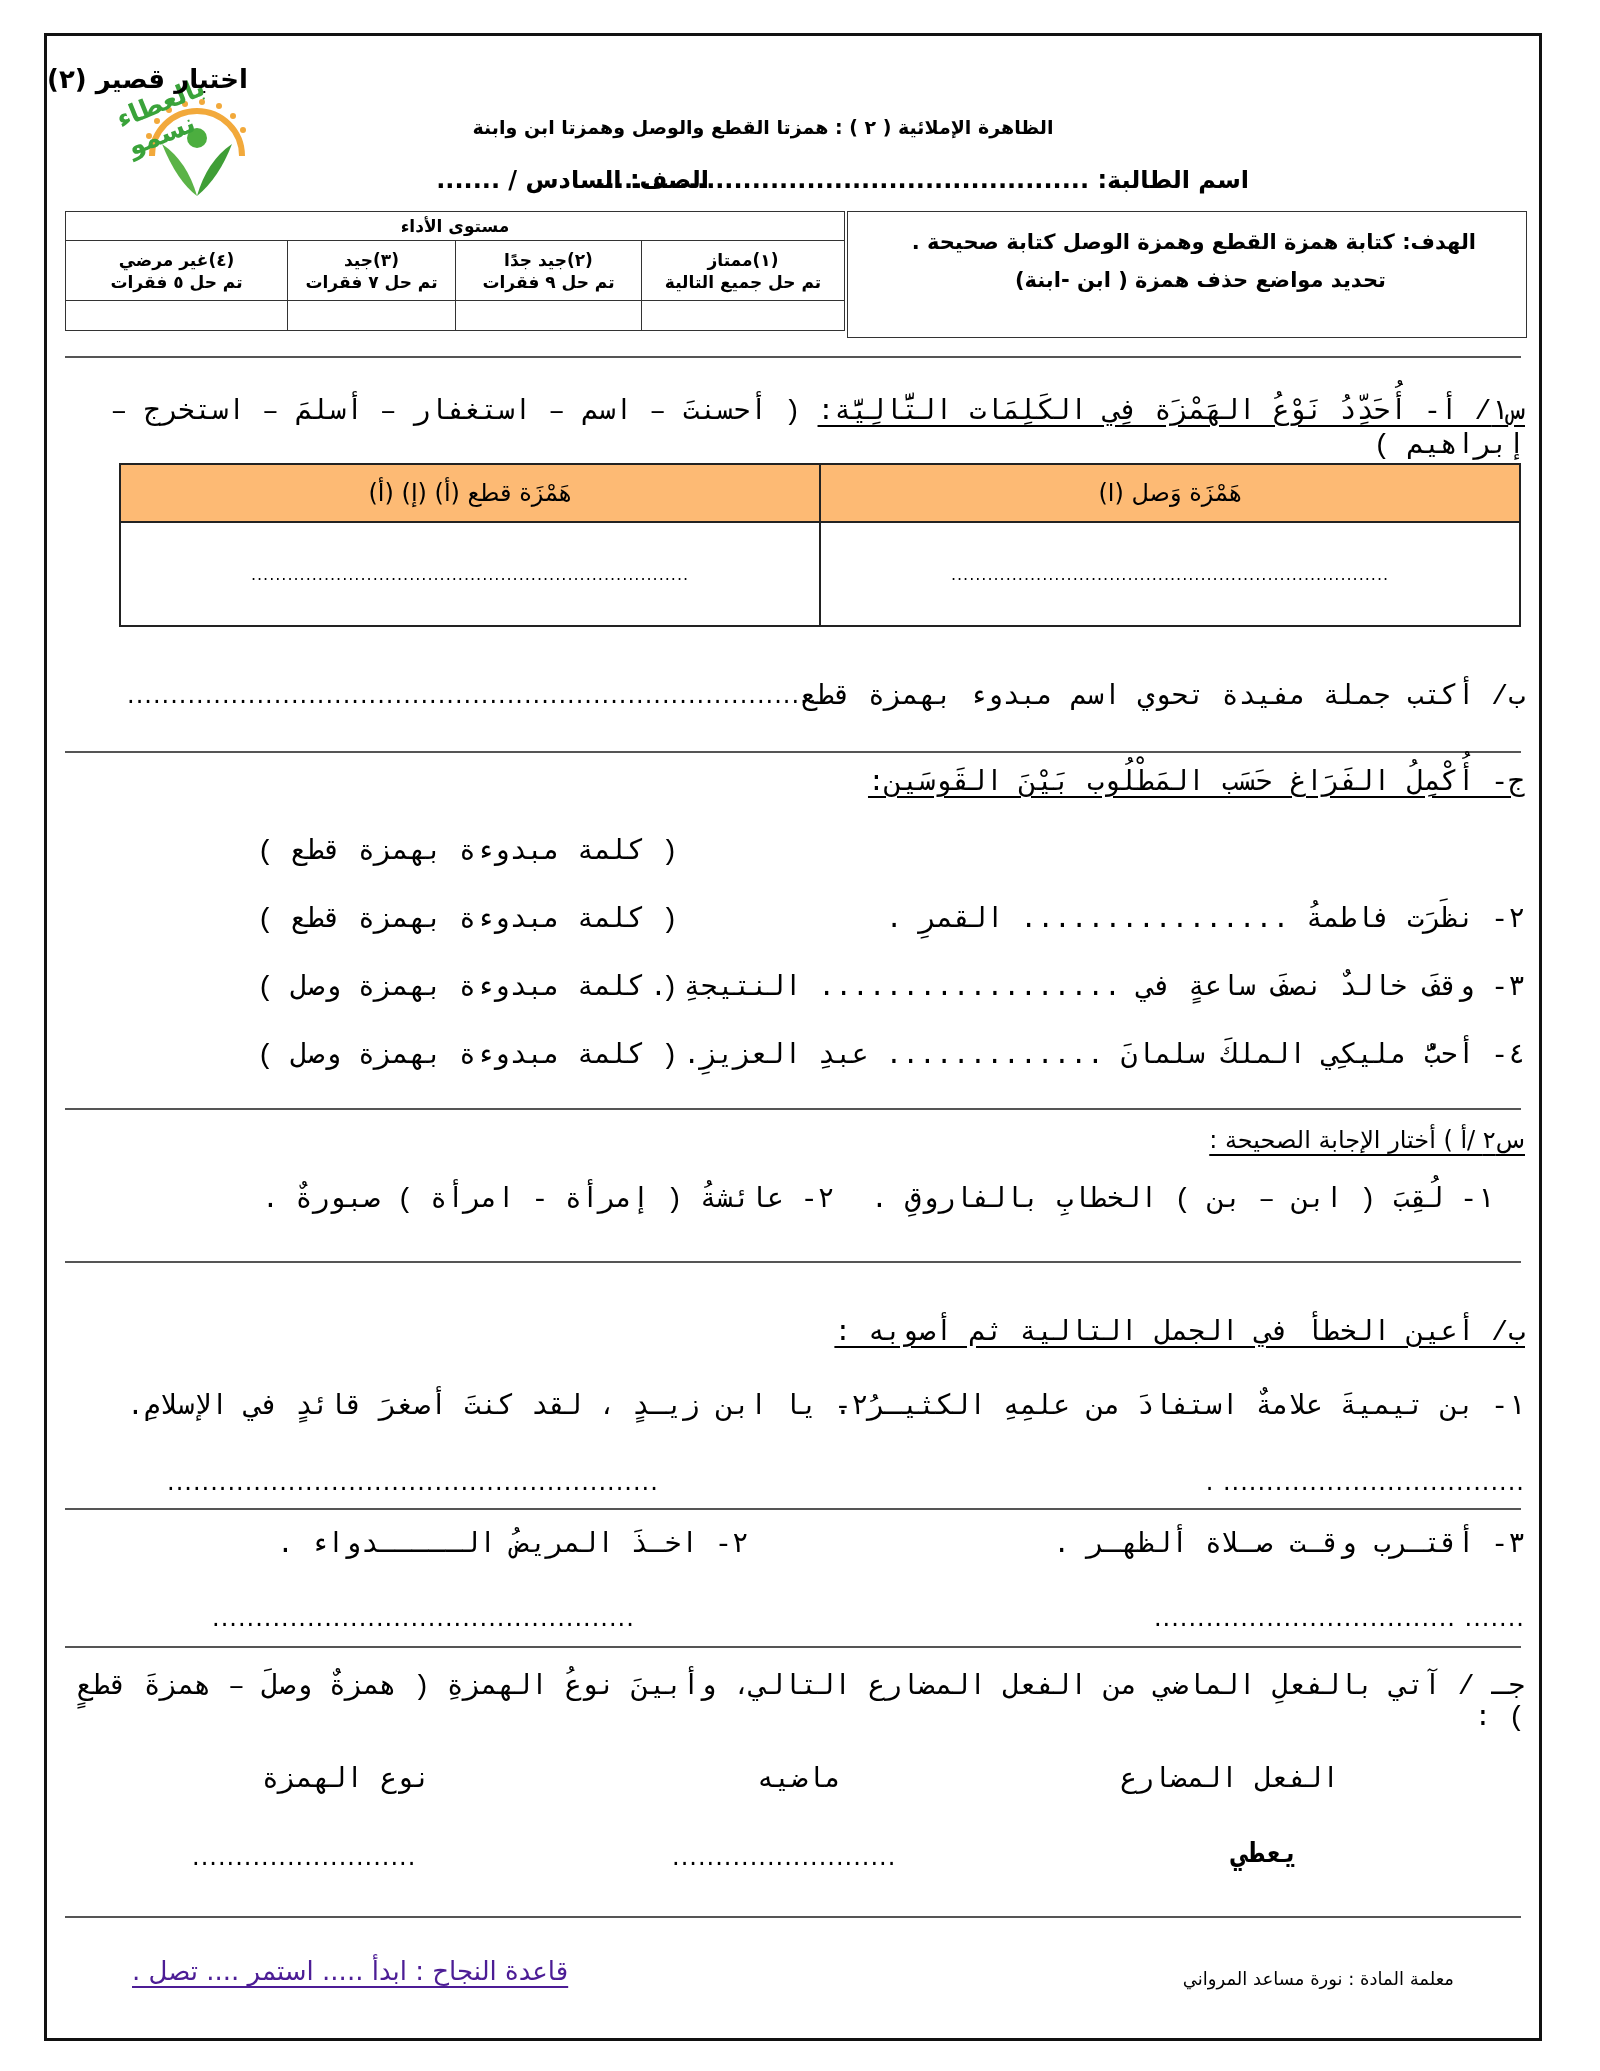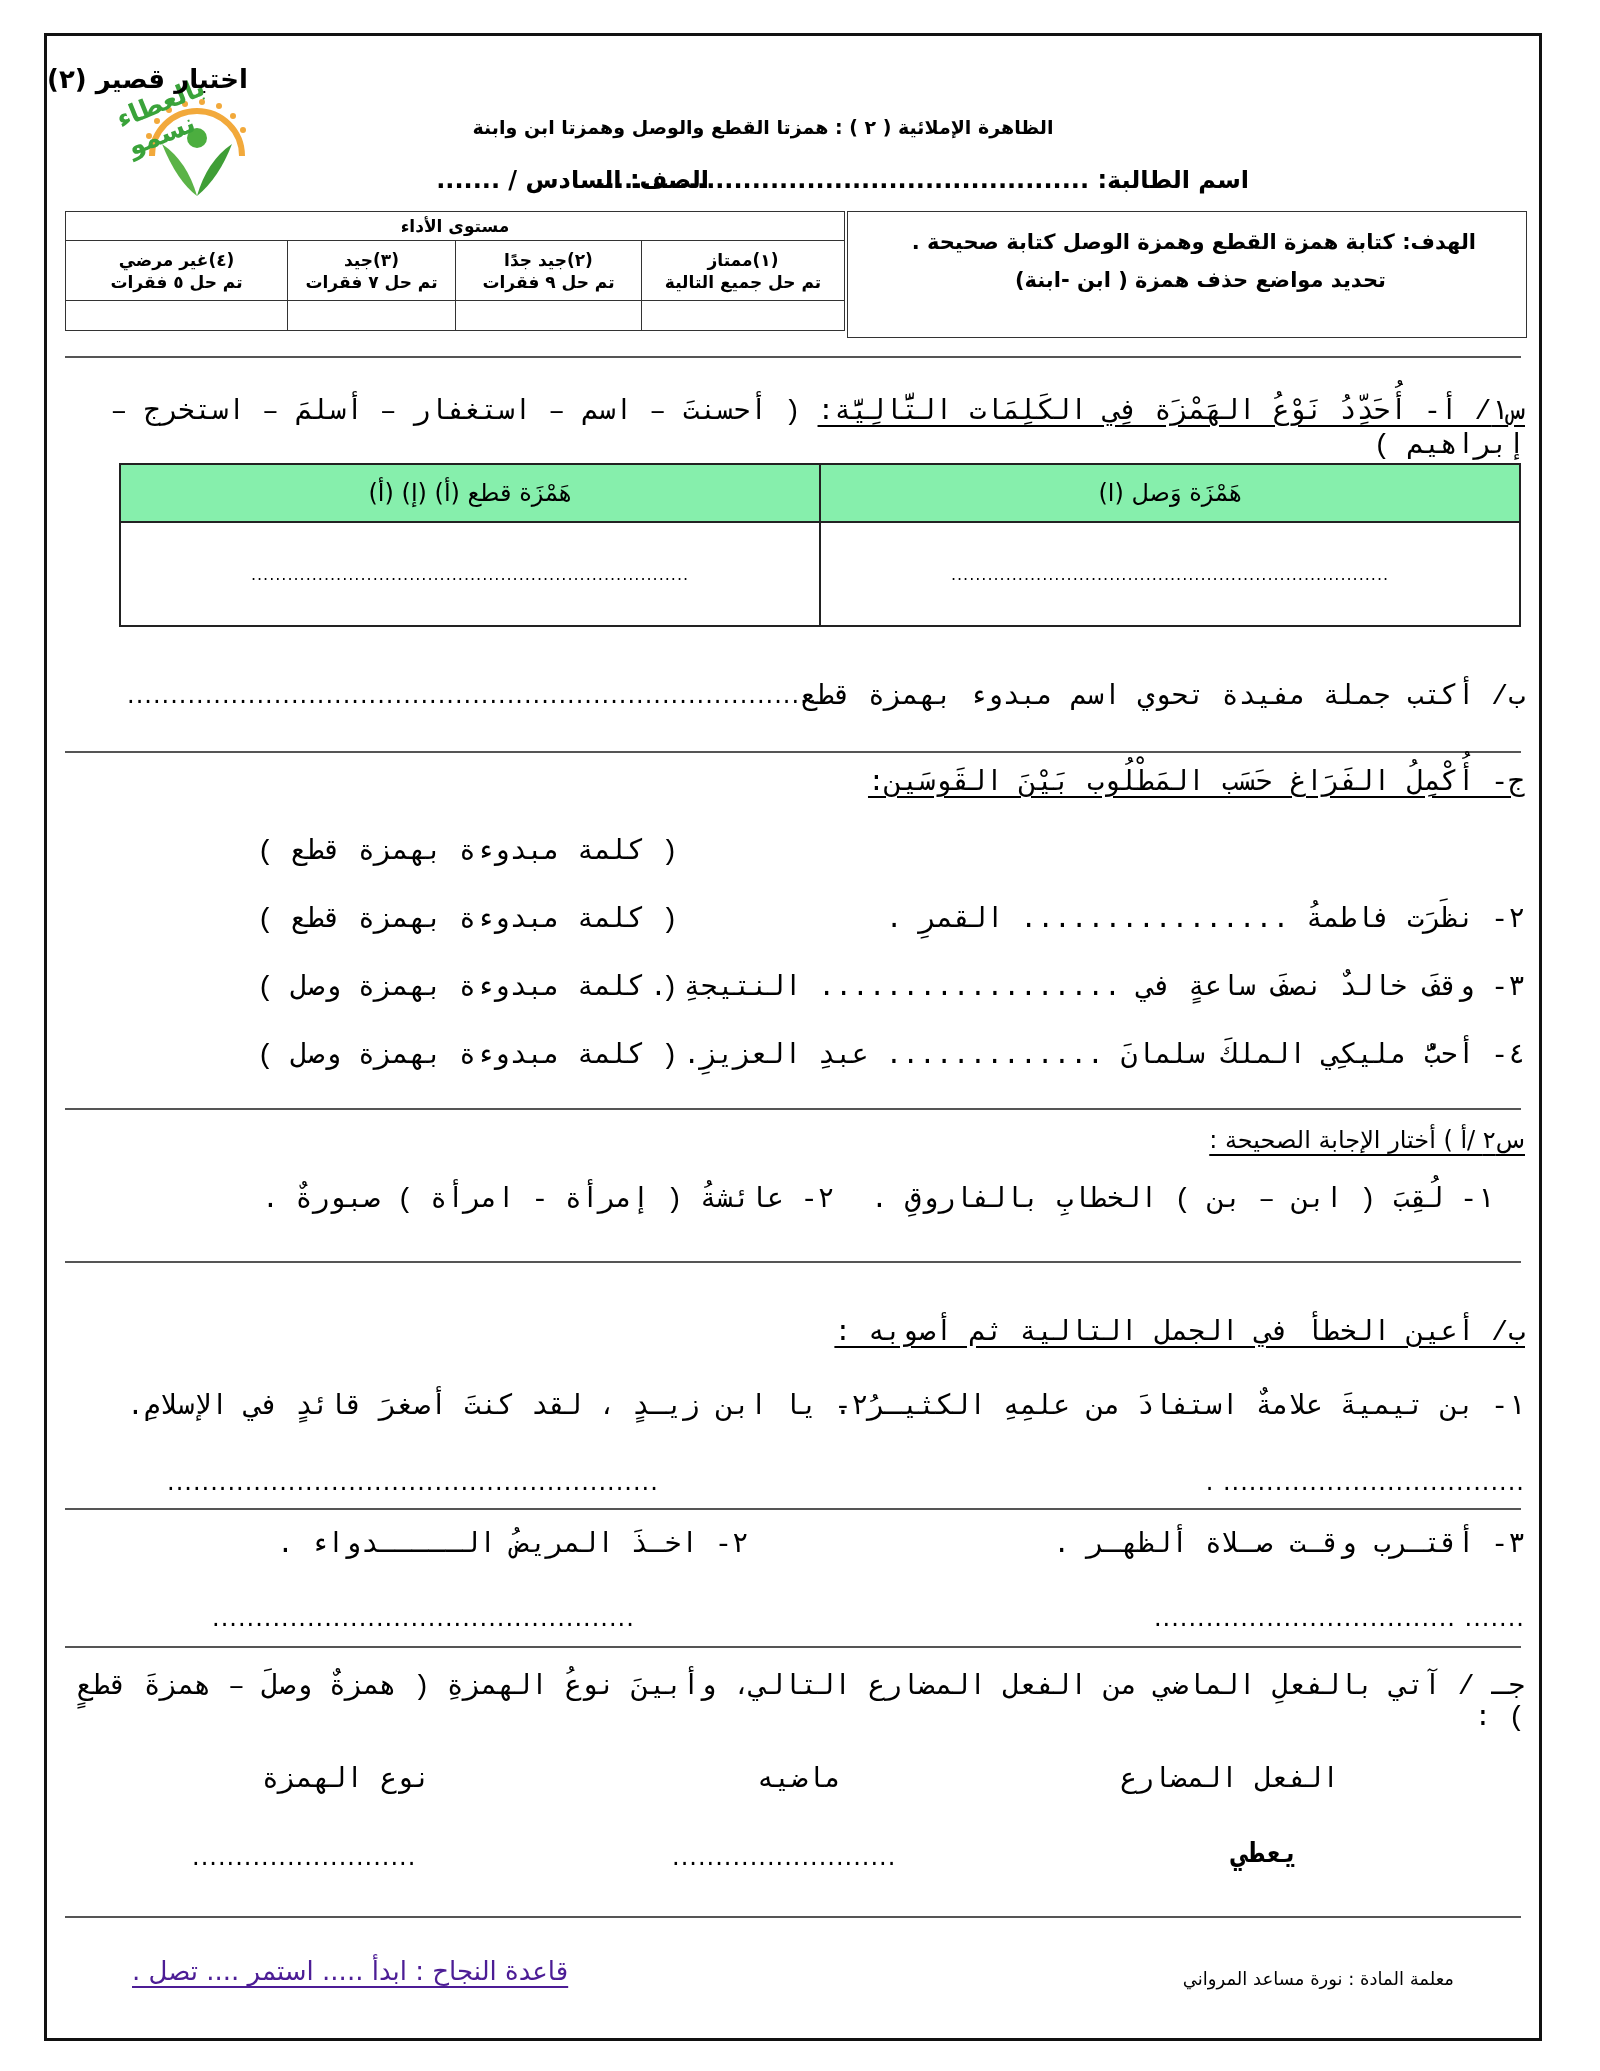--- a/index.html
+++ b/index.html
@@ -10,21 +10,21 @@
   .b { font-weight:bold; }
   .u { text-decoration:underline; text-underline-offset:6px; }
   .red { color:#4c1d95; }
   .dots { letter-spacing:1px; }
   .logo { position:absolute; left:60px; top:30px; width:180px; height:150px; direction:ltr; }
   .logo-text { position:absolute; left:10px; top:6px; color:#3aa33a; font-size:26px; font-weight:bold; transform:rotate(-22deg); font-family:"DejaVu Sans",sans-serif; }
   table { border-collapse:collapse; }
   .perf td { border:1.5px solid #333; text-align:center; font-weight:bold; font-size:17px; line-height:22px; }
   .goal { position:absolute; border:1.5px solid #333; }
   .hamza td { border:2px solid #222; }
-  .hamza th { border:2px solid #222; background:#86efac; font-weight:normal; font-size:24px; height:54px; }
+  .hamza th { border:2px solid #222; background:#fdba74; font-weight:normal; font-size:24px; height:54px; }
   .t28 { font-size:28px;font-family:Liberation Mono, monospace; }
   .t26 { font-size:26px; }
   .t24 { font-size:24px; }
 </style>
 </head>
 <body>
 
 <div class="page">
 
   <div class="logo">

